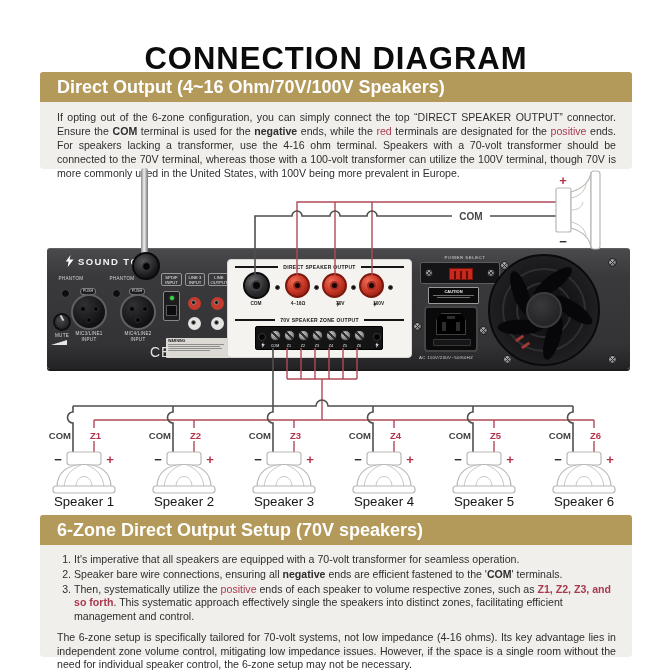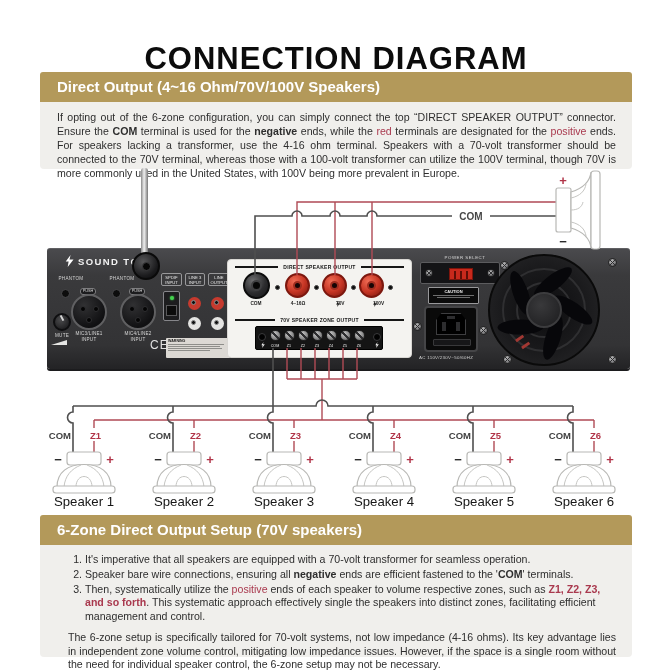--- a/index.html
+++ b/index.html
@@ -1,22 +1,22 @@
 <!DOCTYPE html>
 <html><head>
 <meta charset="utf-8">
 <style>
   html,body{margin:0;padding:0}
   body{width:672px;height:672px;position:relative;background:#fff;font-family:"Liberation Sans",sans-serif;overflow:hidden}
   .page-title{position:absolute;top:20px;left:0;width:672px;text-align:center;font-size:31px;font-weight:bold;color:#0c0c0c;letter-spacing:1px}
-  .sec-bar{position:absolute;left:40px;width:592px;height:38px;background:#b3995a;border-radius:3px 3px 0 0;color:#fff;font-size:15px;font-weight:bold;line-height:30px;padding-left:0;box-sizing:border-box}
+  .sec-bar{position:absolute;left:40px;width:592px;height:38px;background:#b3995a;border-radius:3px 3px 0 0;color:#fff;font-size:18px;font-weight:bold;line-height:30px;padding-left:0;box-sizing:border-box}
   .sec-bar span{margin-left:17px}
   .sec-body{position:absolute;left:40px;width:592px;background:#f0efec;border-radius:0 0 4px 4px;box-sizing:border-box;color:#2e2e2e}
   .sec1-body{top:102px;height:67px;padding:8px 16px 0 17px;font-size:10.6px;line-height:1.33;text-align:justify}
-  .sec2-body{top:545px;height:112px;padding:8px 16px 0 28px;font-size:10.6px;line-height:1.3}
+  .sec2-body{top:545px;height:112px;padding:8px 16px 0 17px;font-size:10.6px;line-height:1.3}
   .sec2-body ol{margin:0;padding-left:17px}
   .sec2-body li{margin:0 0 1px 0}
   .sec2-body .closing{margin-top:7px;text-align:justify}
   .b{font-weight:bold}
   .r{color:#a9394e}
   .rb{color:#a9394e;font-weight:bold}
   
   .wires{position:absolute;left:0;top:160px;z-index:5;pointer-events:none}
   .wires svg{display:block}
   svg text{font-family:"Liberation Sans",sans-serif}
@@ -56,21 +56,21 @@
   .optical{width:17px;height:30px;border:1px solid #86868a;border-radius:2px;background:#1d1d1f}
   .optical .led{position:absolute;left:6px;top:4px;width:4px;height:4px;border-radius:50%;background:#44d14e;box-shadow:0 0 2px #44d14e}
   .optical .port{position:absolute;left:2px;top:13px;width:11px;height:11px;background:#0c0c0c;border:1px solid #58585a}
   .rca{width:13px;height:13px;border-radius:50%}
   .rca i{position:absolute;left:3px;top:3px;width:5px;height:5px;border-radius:50%;background:#101010;border:1px solid #8a8a8a}
   .rca-red{background:#c63a2e}
   .rca-white{background:#e4e4e2}
   .sticker{left:119px;top:89px;width:64px;height:20px;background:#dcd9d4;border-radius:1px;padding:1px 2px}
   .sticker .stitle{position:static;display:block;font-size:3.6px;font-weight:bold;color:#1c1c1c}
   .sticker .sline{position:static;display:block;height:1px;background:#8e8e8a;margin-top:1px}
-  .ce{left:103px;top:89px;color:#e2e2e2;font-size:12px;letter-spacing:1px}
+  .ce{left:103px;top:95px;color:#e2e2e2;font-size:14px;letter-spacing:1px}
   .panel{left:180px;top:10px;width:185px;height:99px;background:#f4f3f0;border-radius:4px;border:1px solid #d9d7d3}
   .ptitle{left:7px;right:7px;height:8px;display:flex;align-items:center;gap:5px}
   .ptitle .ln{position:static;flex:1;height:2px;background:#161616}
   .ptitle span{position:static;font-size:5px;font-weight:bold;color:#141414;letter-spacing:.3px;white-space:nowrap}
   .post{border-radius:50%}
   .post-com{left:15px;top:12px;width:27px;height:27px;background:radial-gradient(circle at 35% 30%,#6e6e70,#2c2c2e 55%,#151517);border:2px solid #0c0c0c}
   .post-com i{position:absolute;left:6px;top:6px;width:11px;height:11px;border-radius:50%;background:#060606;border:2px solid #3f3f41}
   .post-red{width:25px;height:25px;background:radial-gradient(circle at 35% 30%,#ef6c55,#c63524 52%,#8a1d12 88%);border:2px solid #7c170e}
   .post-red i{position:absolute;left:6px;top:6px;width:9px;height:9px;border-radius:50%;background:#160505;border:2px solid #a02d1f}
   .dot{width:5px;height:5px;border-radius:50%;background:#0d0d0d;border:1px solid #434345}

